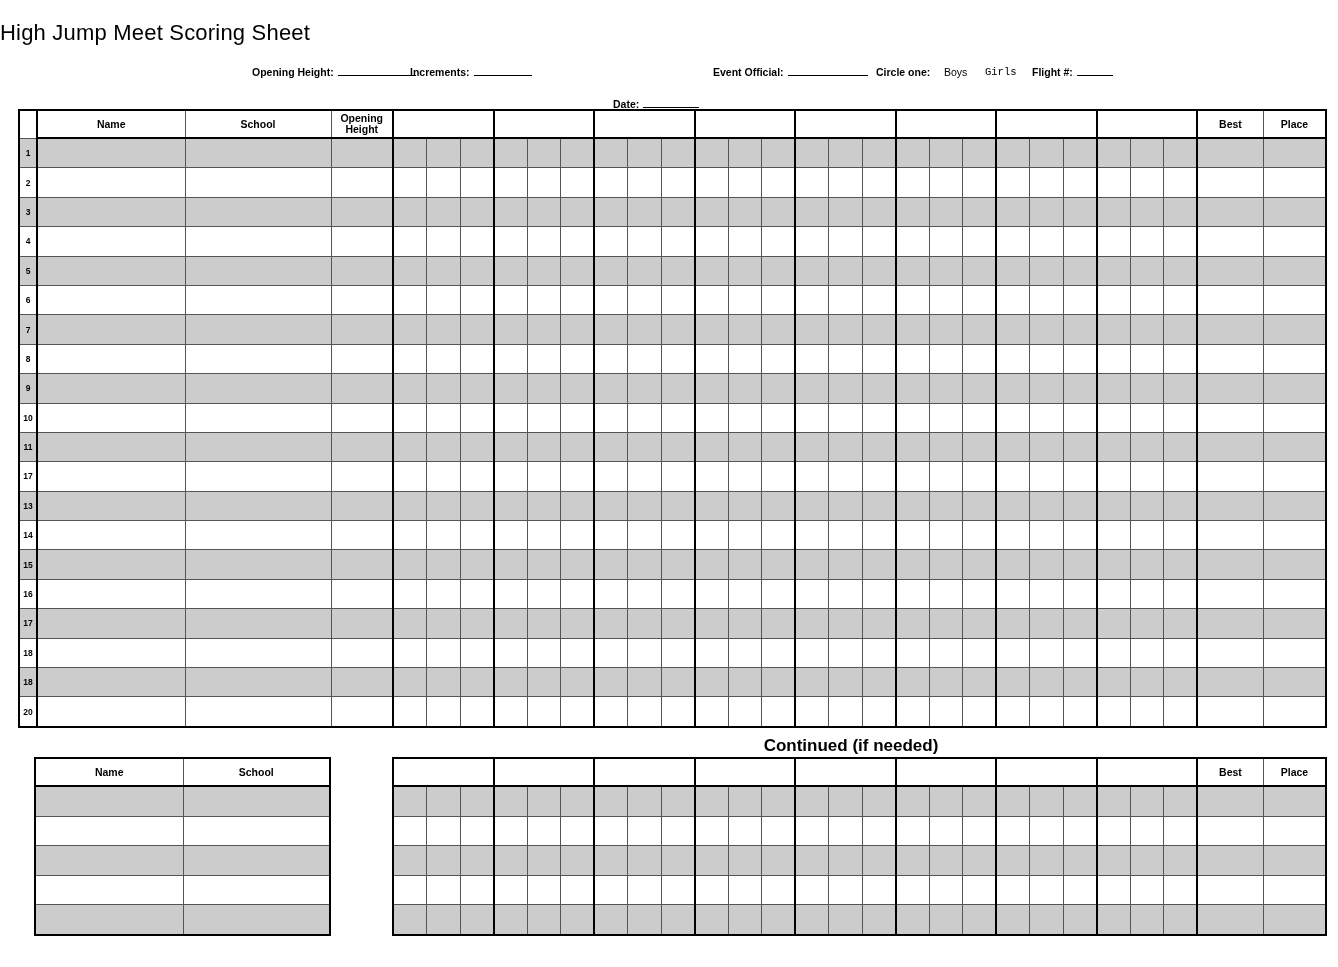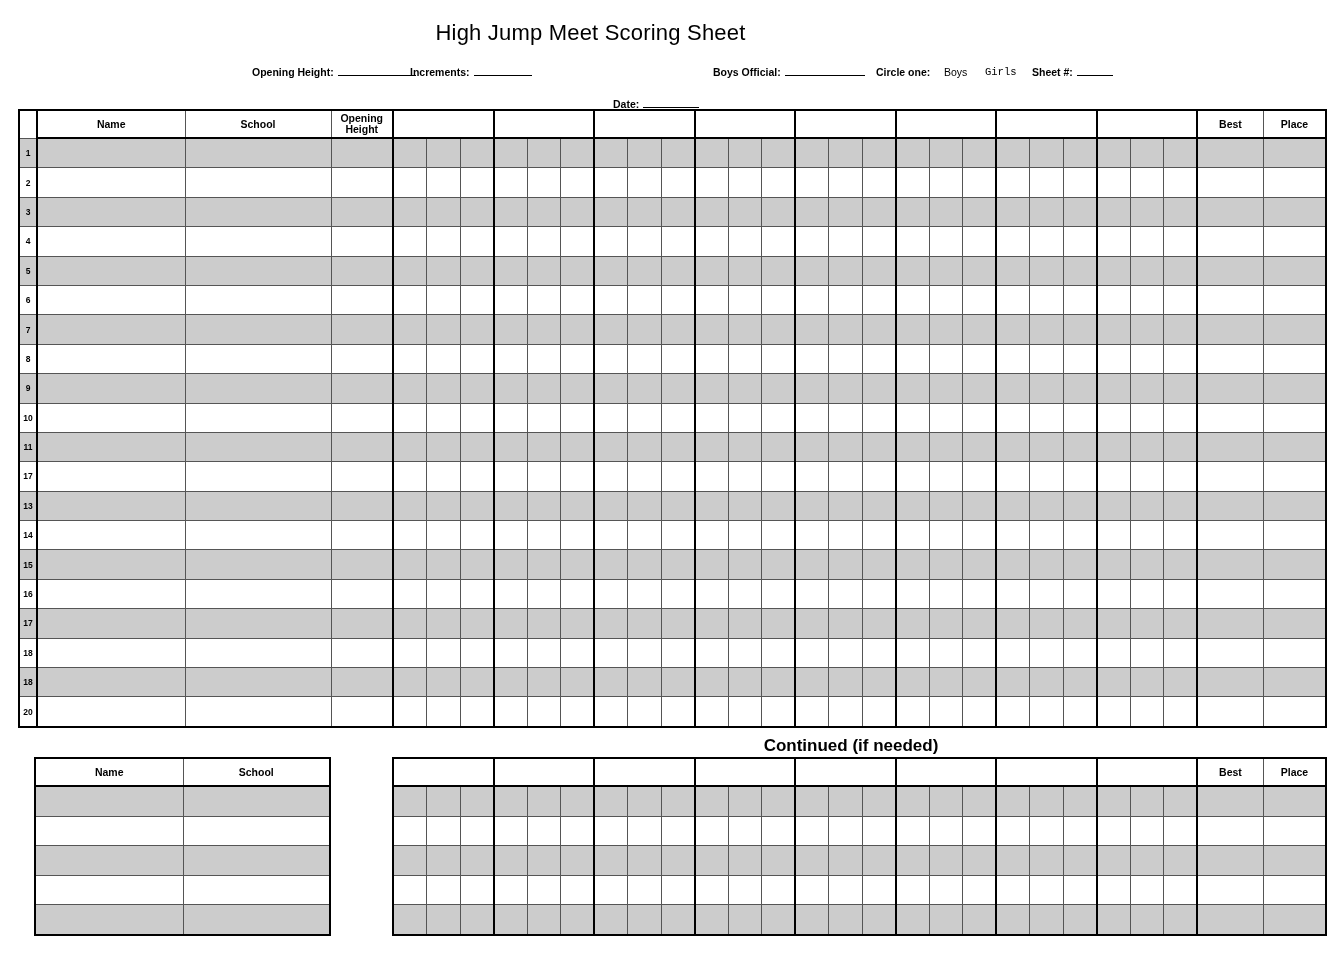--- a/index.html
+++ b/index.html
@@ -16,21 +16,21 @@
     color: #000000;
     overflow: hidden;
   }
 
   
   #page-title {
     position: absolute;
     left: 0;
     top: 20px;
     width: 1181px;
-    text-align: center;
+    text-align: left;
     font-size: 22px;
     font-weight: 400;
     line-height: 26px;
     letter-spacing: 0.2px;
   }
 
   
   #meta-row {
     position: absolute;
     left: 0;
@@ -172,30 +172,30 @@
 
   <span class="meta-field" style="left:394px;padding-left:16px;">
     <span class="meta-label">Increments:</span><span class="blank b-med2"></span>
   </span>
 
   <span class="meta-field" style="left:613px;margin-top:32px;">
     <span class="meta-label">Date:</span><span class="blank b-med"></span>
   </span>
 
   <span class="meta-field" style="left:713px;">
-    <span class="meta-label">Boys Official:</span><span class="blank" style="width:80px;"></span>
+    <span class="meta-label">Event Official:</span><span class="blank" style="width:80px;"></span>
   </span>
 
   <span class="meta-field" style="left:876px;">Circle one:</span>
 
   <span class="meta-field meta-label-plain" style="left:944px;">Boys</span>
   <span class="meta-field meta-label-plain" style="left:985px;font-family:Liberation Mono, monospace;">Girls</span>
 
   <span class="meta-field" style="left:1032px;">
-    <span class="meta-label">Sheet #:</span><span class="blank b-short"></span>
+    <span class="meta-label">Flight #:</span><span class="blank b-short"></span>
   </span>
 
 </div>
 
 <table class="sheet" id="main-table">
   <colgroup id="main-colgroup">
       <col class="col-num">
       <col class="col-name">
       <col class="col-school">
       <col class="col-open">

